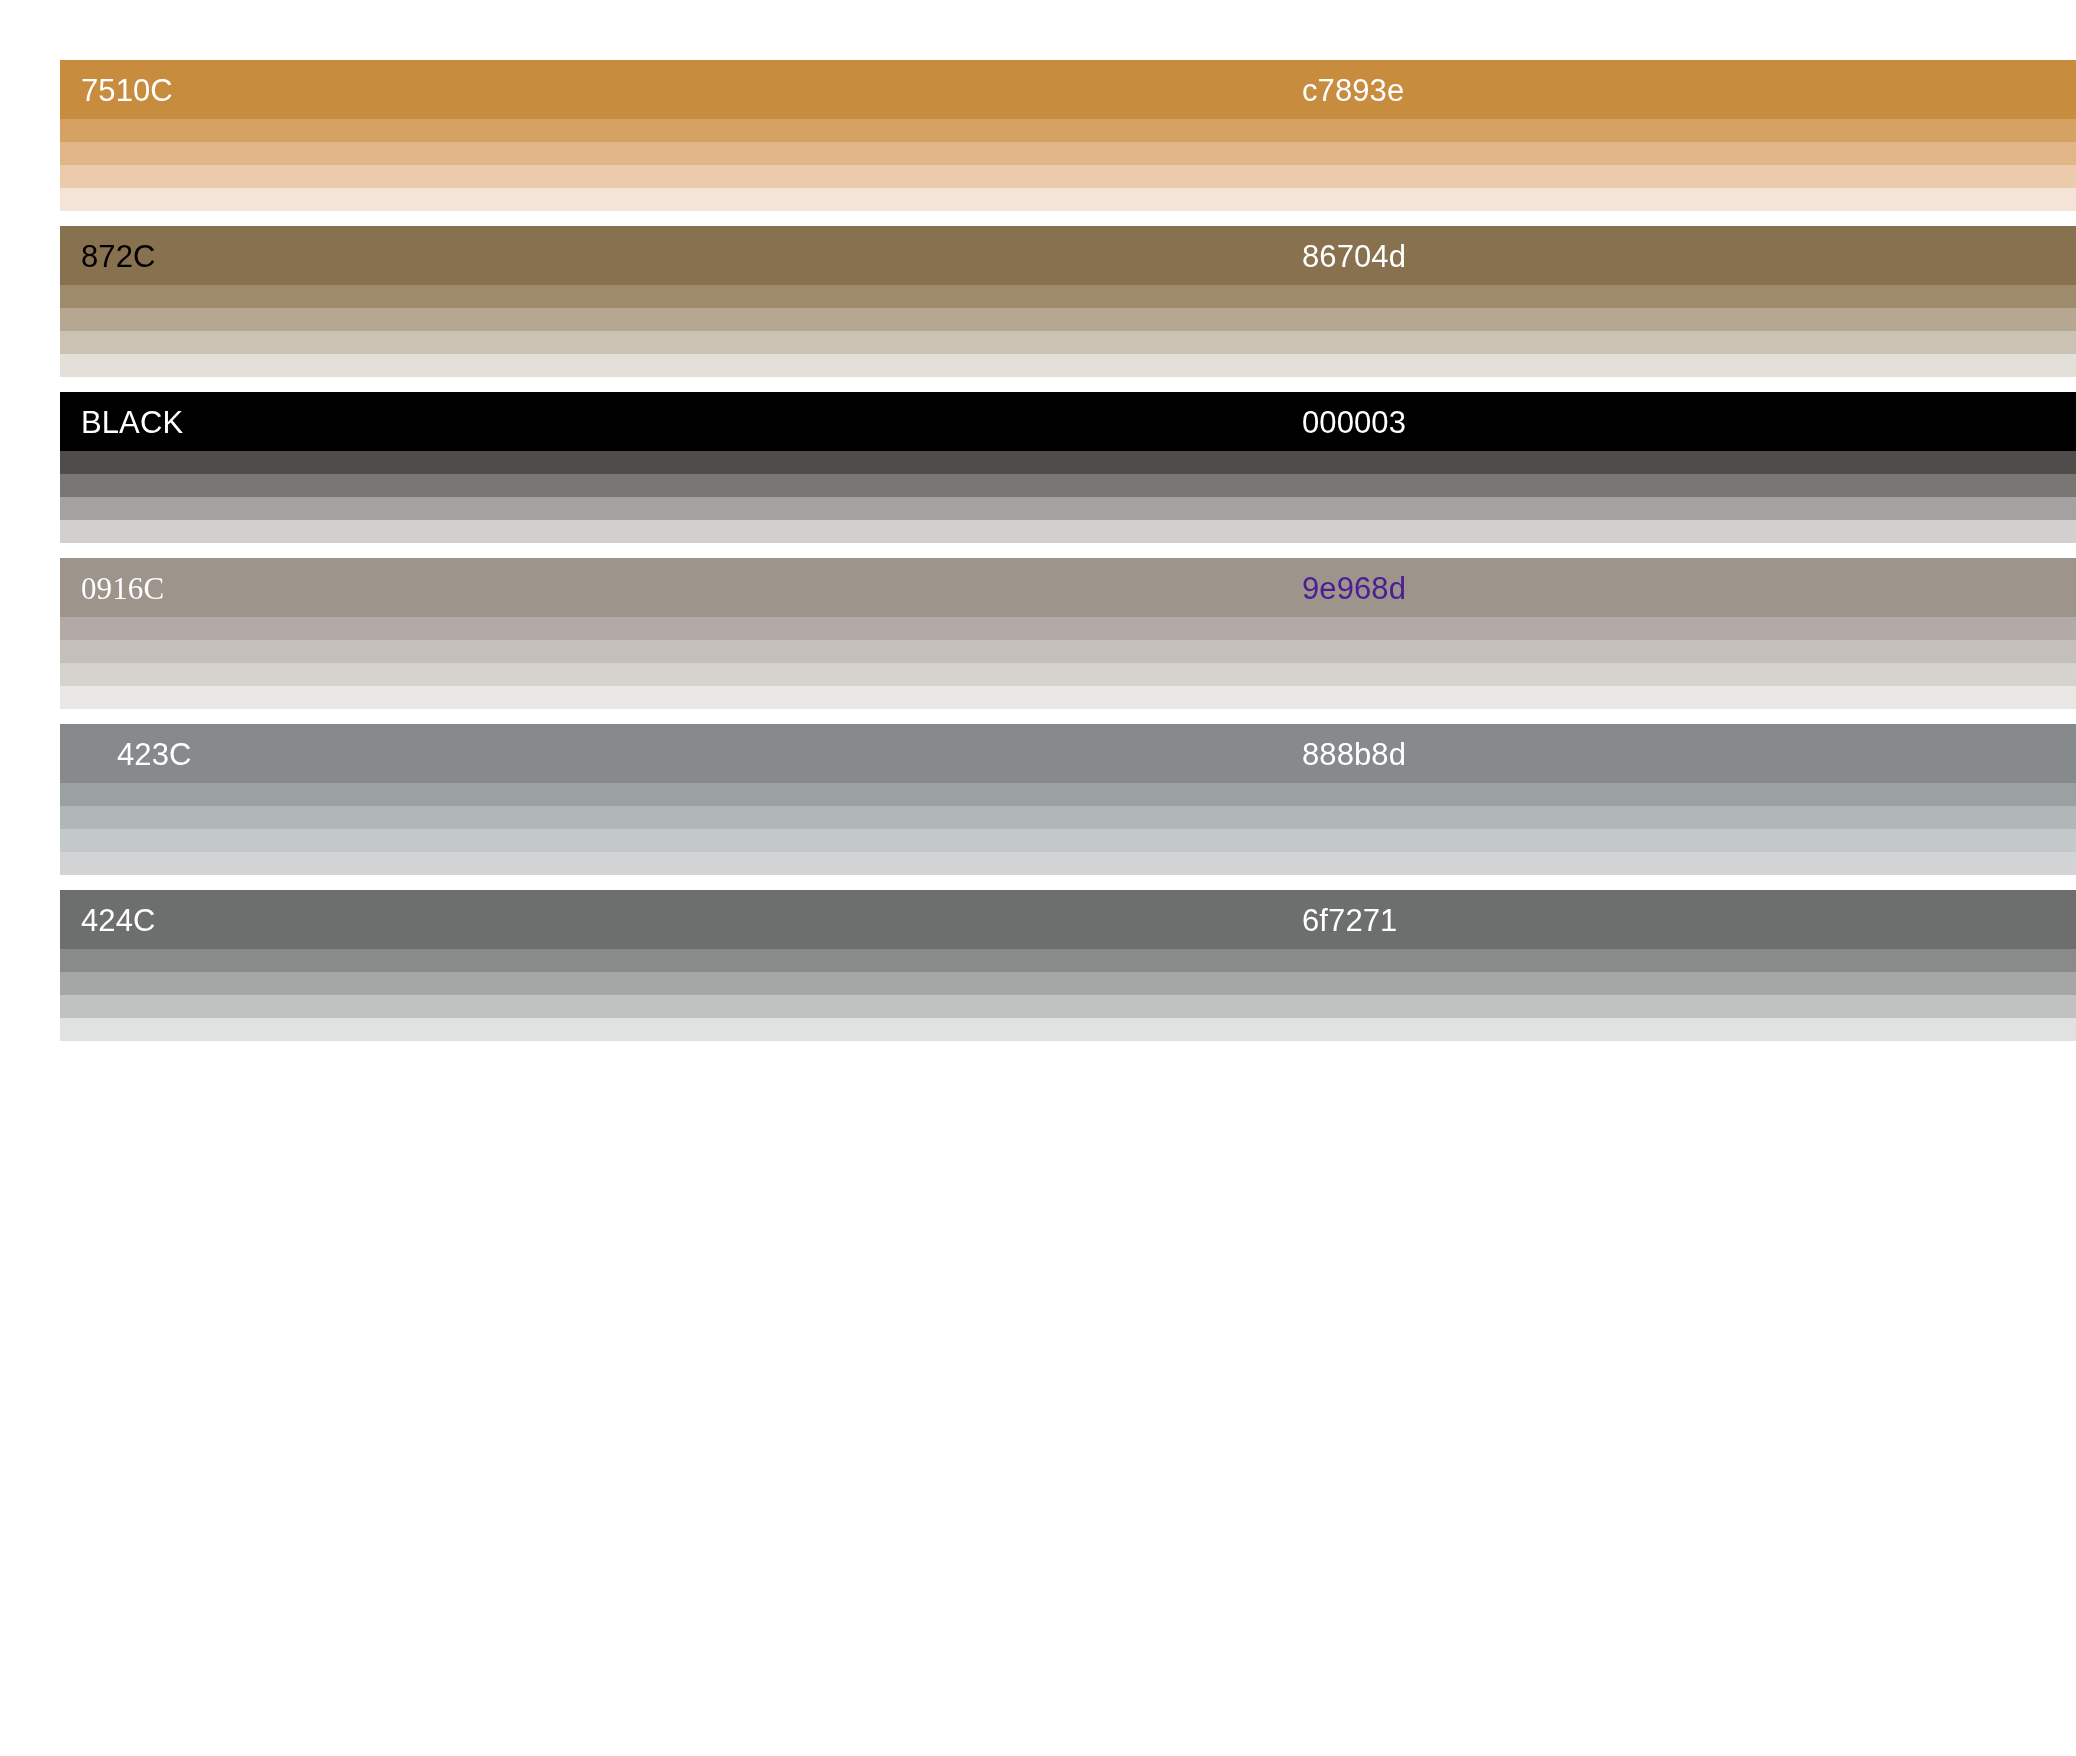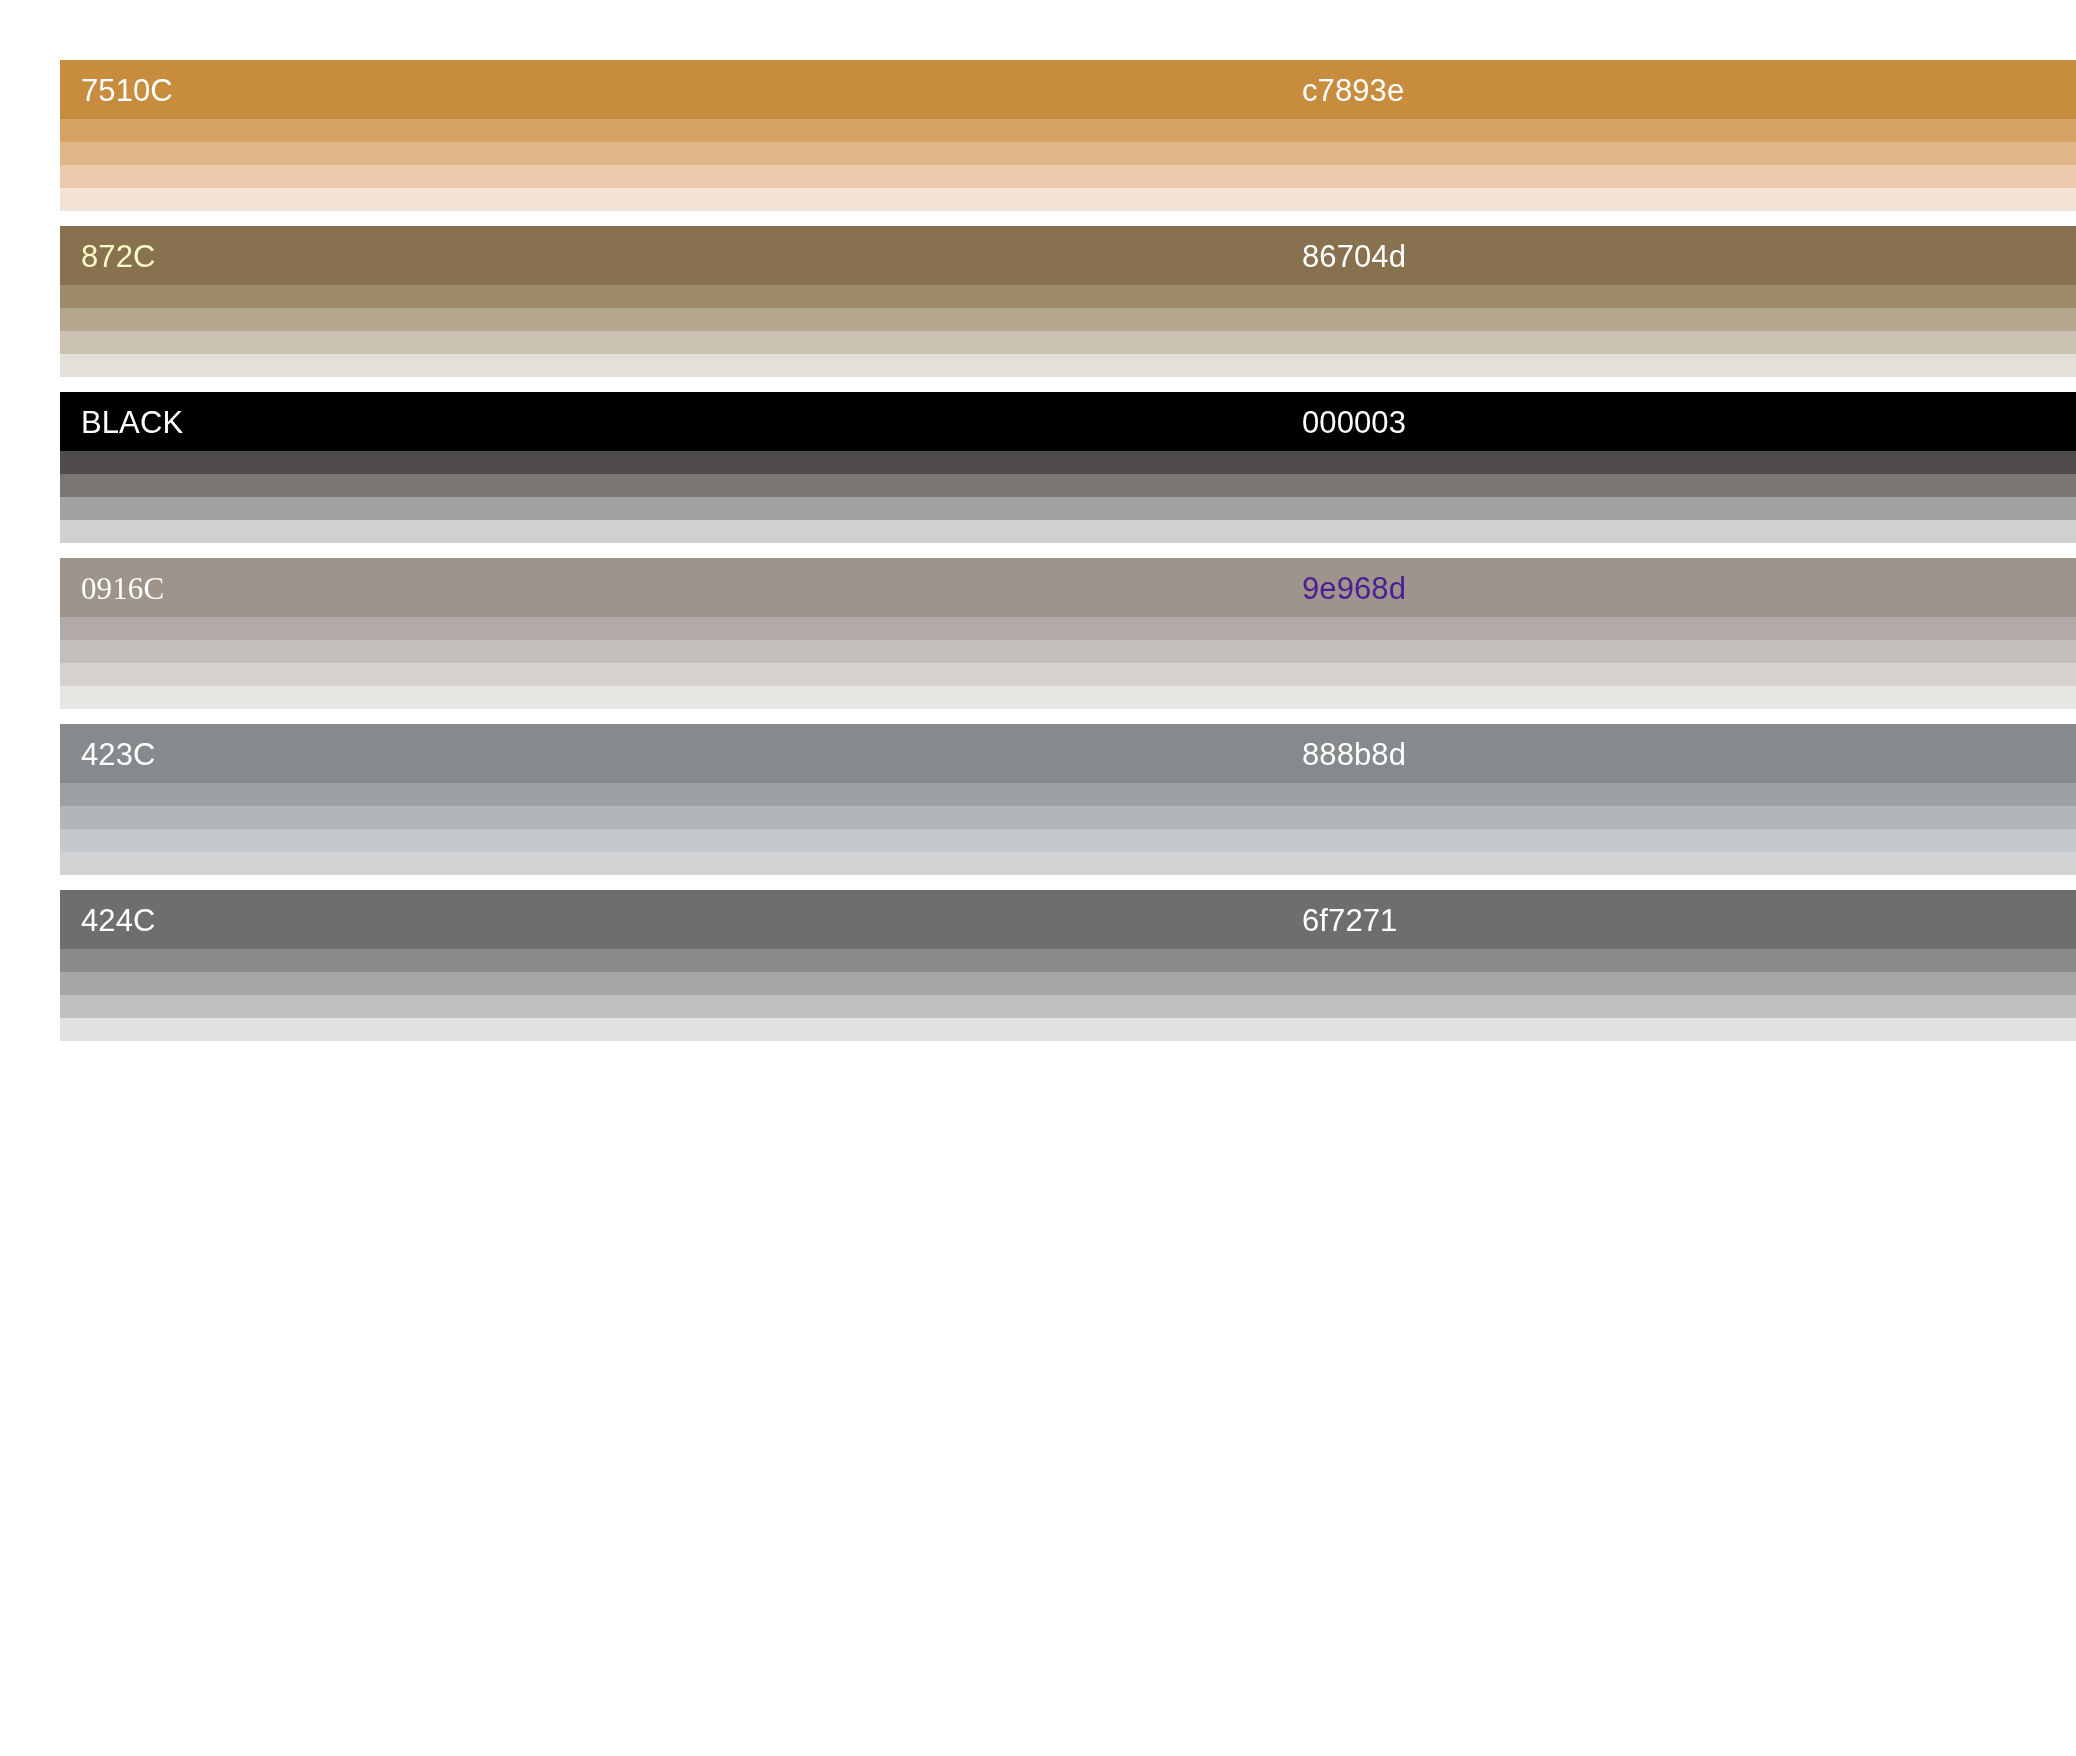--- a/index.html
+++ b/index.html
@@ -73,21 +73,21 @@
         <span class="swatch-label hex-label" style="color: rgb(255, 255, 255);">c7893e</span>
       </div>
       <div class="swatch-tint" style="background: rgb(213, 162, 99);"></div>
       <div class="swatch-tint" style="background: rgb(224, 182, 137);"></div>
       <div class="swatch-tint" style="background: rgb(236, 203, 172);"></div>
       <div class="swatch-tint" style="background: rgb(244, 228, 216);"></div>
     </div>
     <div class="group-gap"></div>
     <div class="color-group">
       <div class="swatch-main" style="background: rgb(135, 113, 78);">
-        <span class="swatch-label name-label" style="color: #fef9c3;">872C</span>
+        <span class="swatch-label name-label" style="color: #000000;">872C</span>
         <span class="swatch-label hex-label" style="color: rgb(255, 255, 255);">86704d</span>
       </div>
       <div class="swatch-tint" style="background: rgb(157, 139, 108);"></div>
       <div class="swatch-tint" style="background: rgb(181, 167, 144);"></div>
       <div class="swatch-tint" style="background: rgb(203, 194, 179);"></div>
       <div class="swatch-tint" style="background: rgb(227, 224, 217);"></div>
     </div>
     <div class="group-gap"></div>
     <div class="color-group">
       <div class="swatch-main" style="background: rgb(0, 0, 0);">
@@ -106,21 +106,21 @@
         <span class="swatch-label hex-label" style="color: #4c1d95;">9e968d</span>
       </div>
       <div class="swatch-tint" style="background: rgb(178, 170, 166);"></div>
       <div class="swatch-tint" style="background: rgb(196, 191, 186);"></div>
       <div class="swatch-tint" style="background: rgb(214, 210, 206);"></div>
       <div class="swatch-tint" style="background: rgb(232, 231, 228);"></div>
     </div>
     <div class="group-gap"></div>
     <div class="color-group">
       <div class="swatch-main" style="background: rgb(134, 138, 140);">
-        <span class="swatch-label name-label" style="color: rgb(255, 255, 255);">423C</span>
+        <span class="swatch-label name-label" style="color: rgb(255, 255, 255); margin-left: 36px;">423C</span>
         <span class="swatch-label hex-label" style="color: rgb(255, 255, 255);">888b8d</span>
       </div>
       <div class="swatch-tint" style="background: rgb(155, 160, 162);"></div>
       <div class="swatch-tint" style="background: rgb(177, 182, 184);"></div>
       <div class="swatch-tint" style="background: rgb(195, 200, 202);"></div>
       <div class="swatch-tint" style="background: rgb(210, 211, 212);"></div>
     </div>
     <div class="group-gap"></div>
     <div class="color-group">
       <div class="swatch-main" style="background: rgb(109, 111, 110);">

